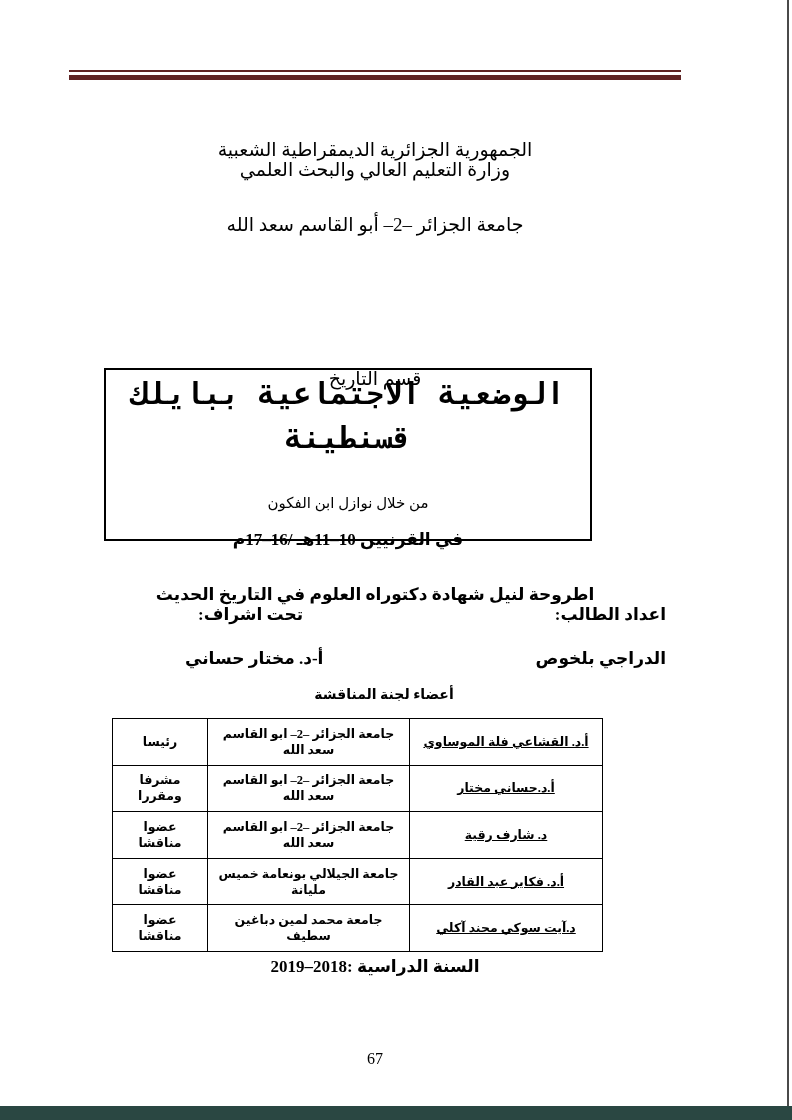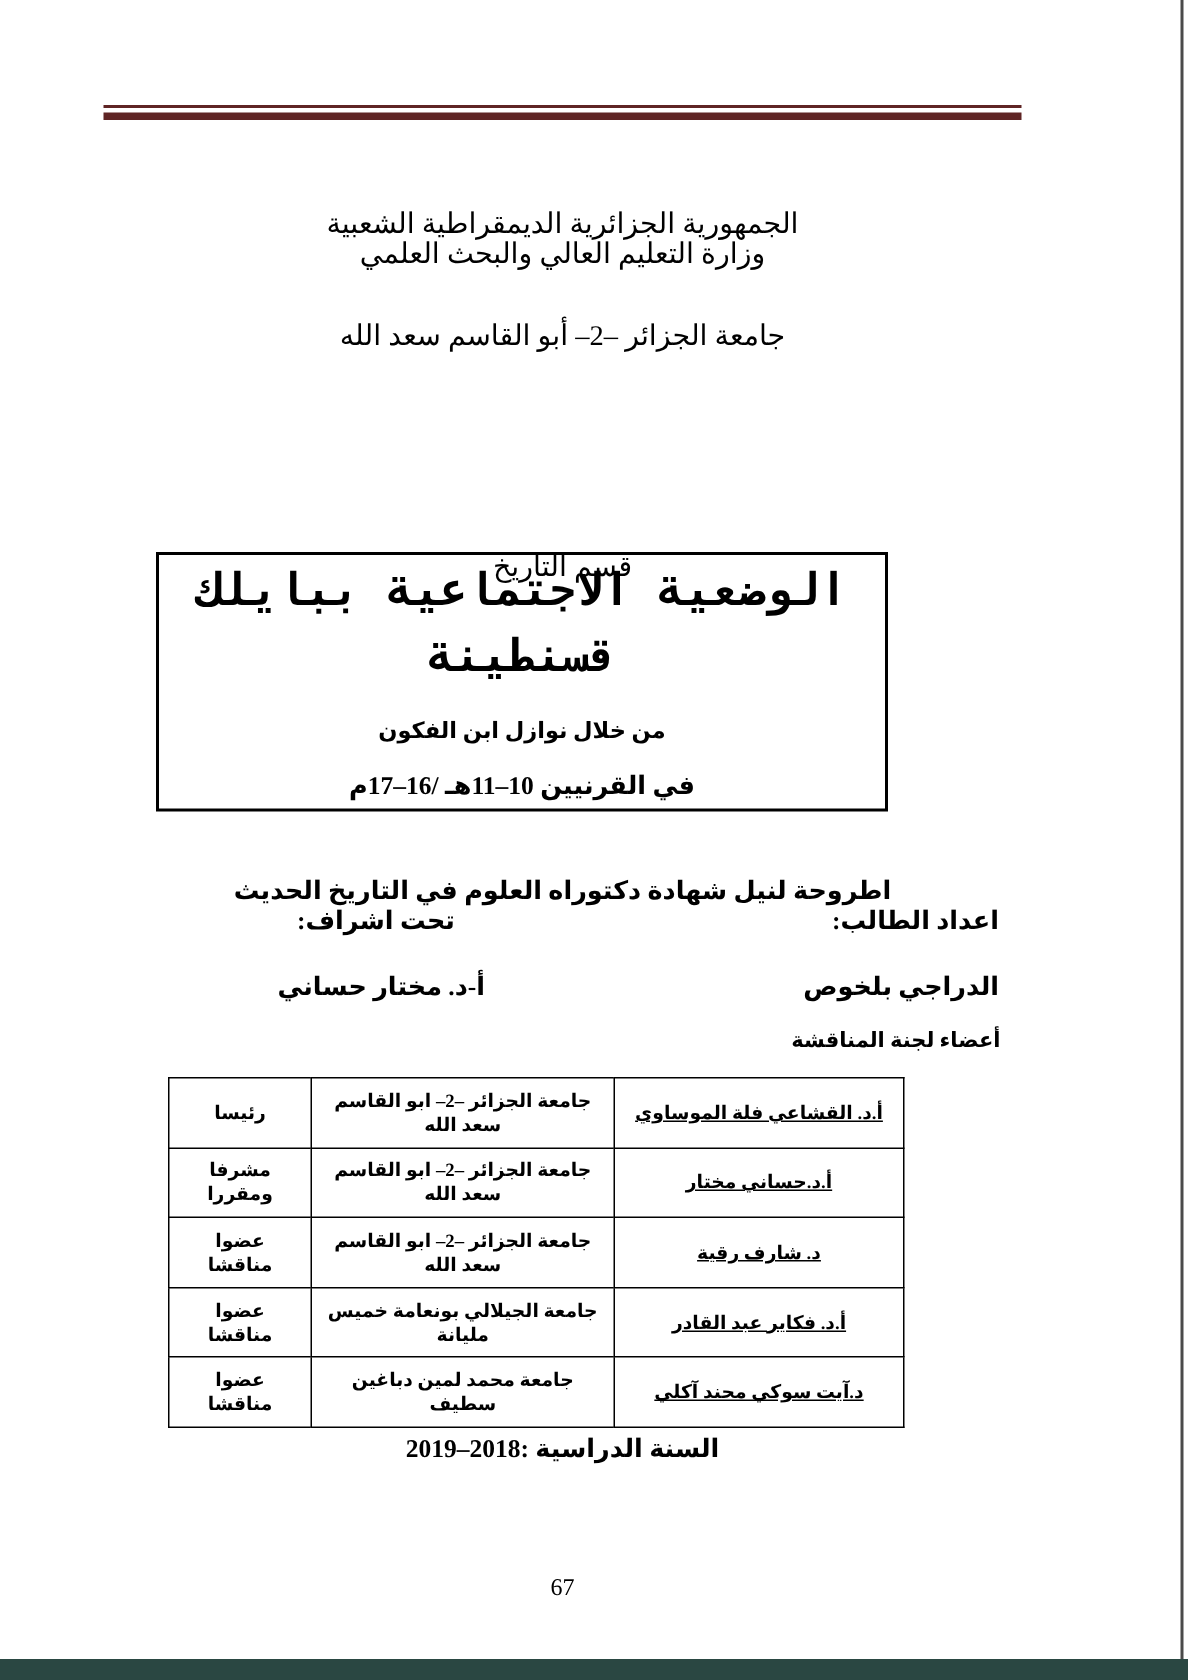--- a/index.html
+++ b/index.html
@@ -19,32 +19,32 @@
   .footer-bar{position:absolute;left:0;top:1106px;width:792px;height:14px;background:#2a4742;}
 
   .hdr{position:absolute;left:69px;width:612px;text-align:center;font-size:19px;line-height:30px;}
   .hdr1{top:100px;margin-top:35px;} .hdr2{top:155px;} .hdr3{top:210px;} .hdr4{top:265px;} .hdr5{top:320px;margin-top:44px;}
 
   .title-box{
     position:absolute;left:104px;top:368px;width:488px;height:173px;
     border:2px solid #000;box-sizing:border-box;text-align:center;
   }
   .title-main{margin-top:4px;font-size:30px;font-weight:bold;line-height:44px;font-family:Liberation Mono, monospace;}
-  .title-sub1{margin-top:16px;font-size:15px;font-weight:bold;}
+  .title-sub1{margin-top:32px;font-size:15px;font-weight:normal;}
   .title-sub2{margin-top:17px;font-size:17px;font-weight:bold;}
 
   .thesis-line{position:absolute;left:69px;top:556px;width:612px;text-align:center;
     font-size:17px;font-weight:bold;margin-top:28px;}
 
   .prep-row{position:absolute;left:110px;width:556px;display:flex;justify-content:space-between;
     font-size:17px;font-weight:bold;box-sizing:border-box;}
   .labels-row{top:604px;padding-left:88px;}
   .names-row{top:648px;padding-left:75px;}
 
-  .committee-title{position:absolute;left:55px;top:686px;width:612px;text-align:right;
+  .committee-title{position:absolute;left:78px;top:686px;width:612px;text-align:center;
     font-size:14px;font-weight:bold;}
 
   table.committee{
     position:absolute;left:112px;top:718px;width:490px;height:234px;
     border-collapse:collapse;table-layout:fixed;
   }
   table.committee td{
     border:1.5px solid #000;font-weight:bold;font-size:12.5px;
     vertical-align:middle;padding:0 8px;box-sizing:border-box;height:39px;
   }

